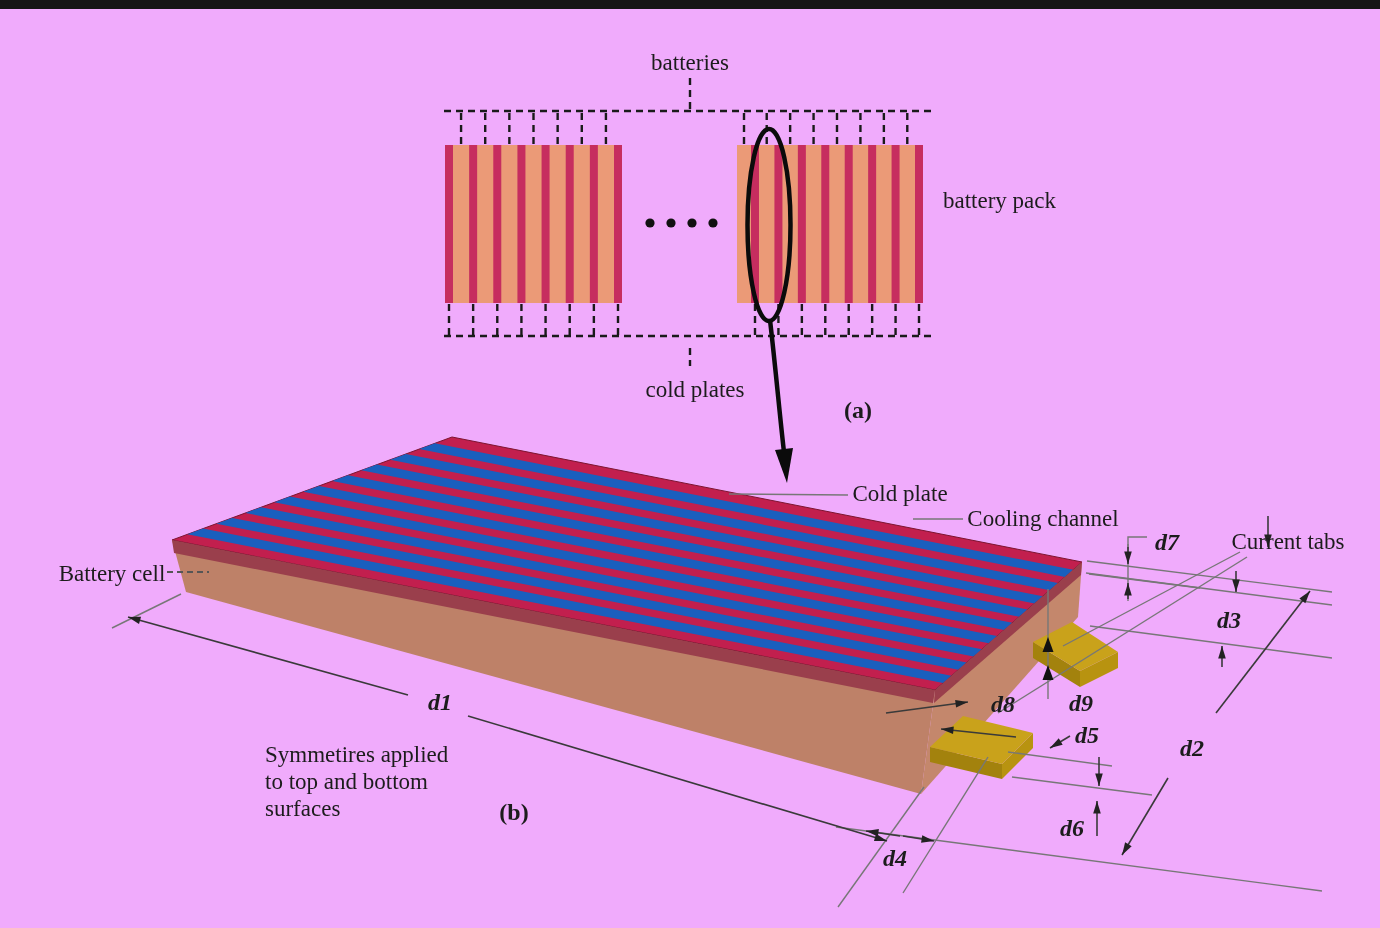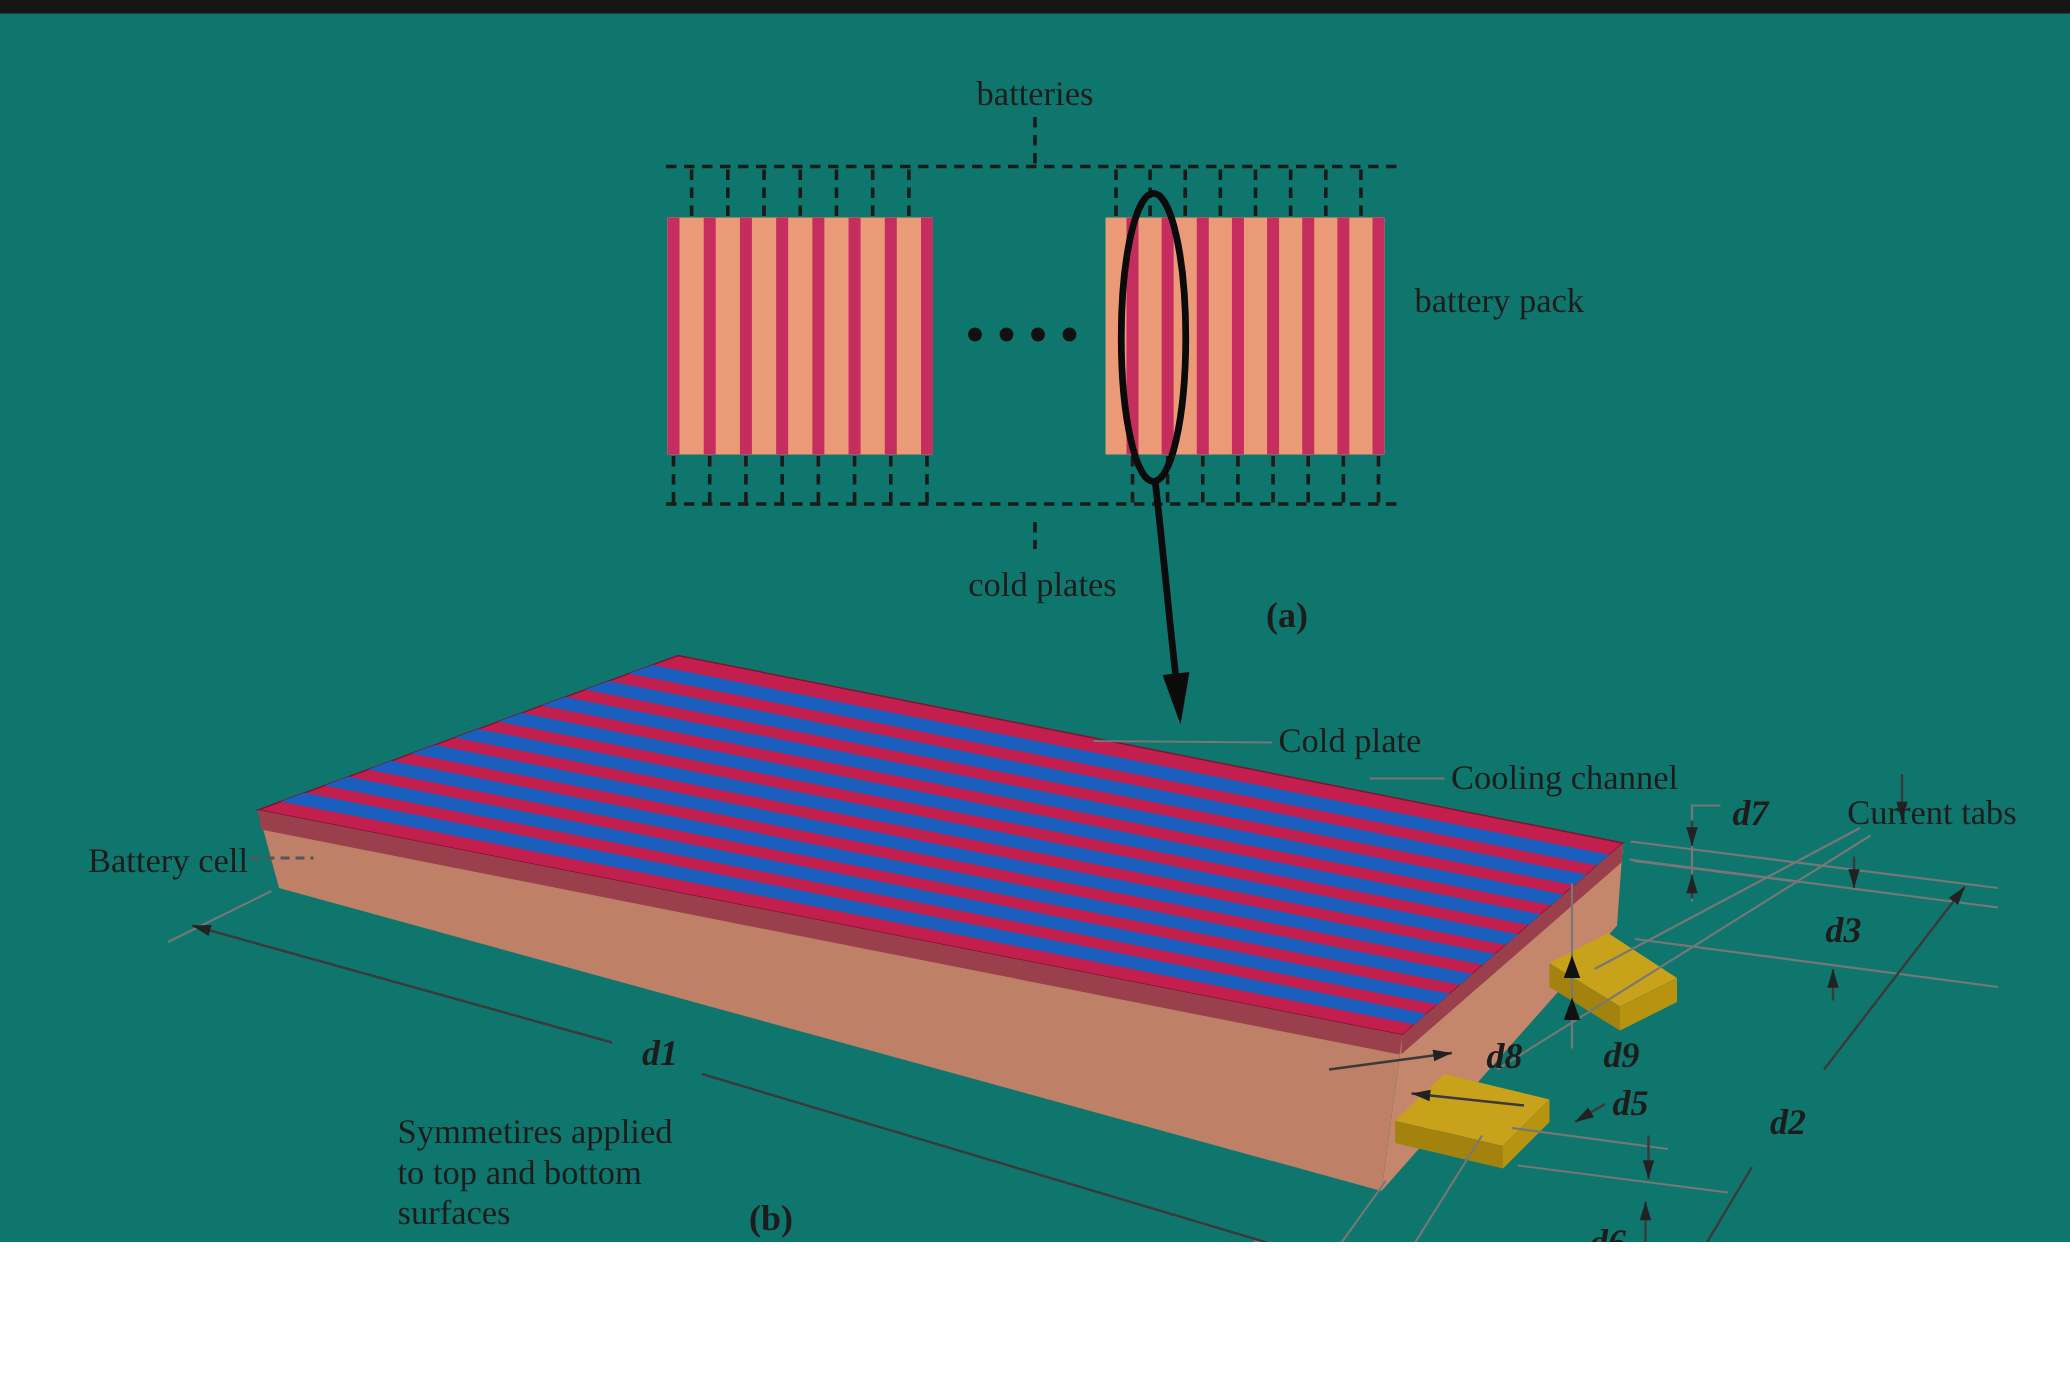--- a/index.html
+++ b/index.html
@@ -1,16 +1,16 @@
 <!DOCTYPE html>
 <html><head>
 <meta charset="utf-8">
 <style>
   html,body{margin:0;padding:0;background:#ffffff;}
-  .page{width:1380px;height:828px;position:relative;background:#0f766e;overflow:hidden;}
+  .page{width:1380px;height:928px;position:relative;background:#f0abfc;overflow:hidden;}
   svg{display:block;}
   text{font-family:"Liberation Serif","DejaVu Serif",serif;fill:#1c1c1c;}
   .lbl{font-size:23px;}
   .dim{font-size:24px;font-style:italic;font-weight:600;}
   .panel{font-size:24px;font-weight:bold;}
   .thin{stroke:#777;stroke-width:1.4;fill:none;}
   .dimline{stroke:#3a3a3a;stroke-width:1.6;fill:none;}
   .adash{stroke:#1a1a1a;stroke-width:2.4;fill:none;stroke-dasharray:7 5;}
 </style>
 </head>

